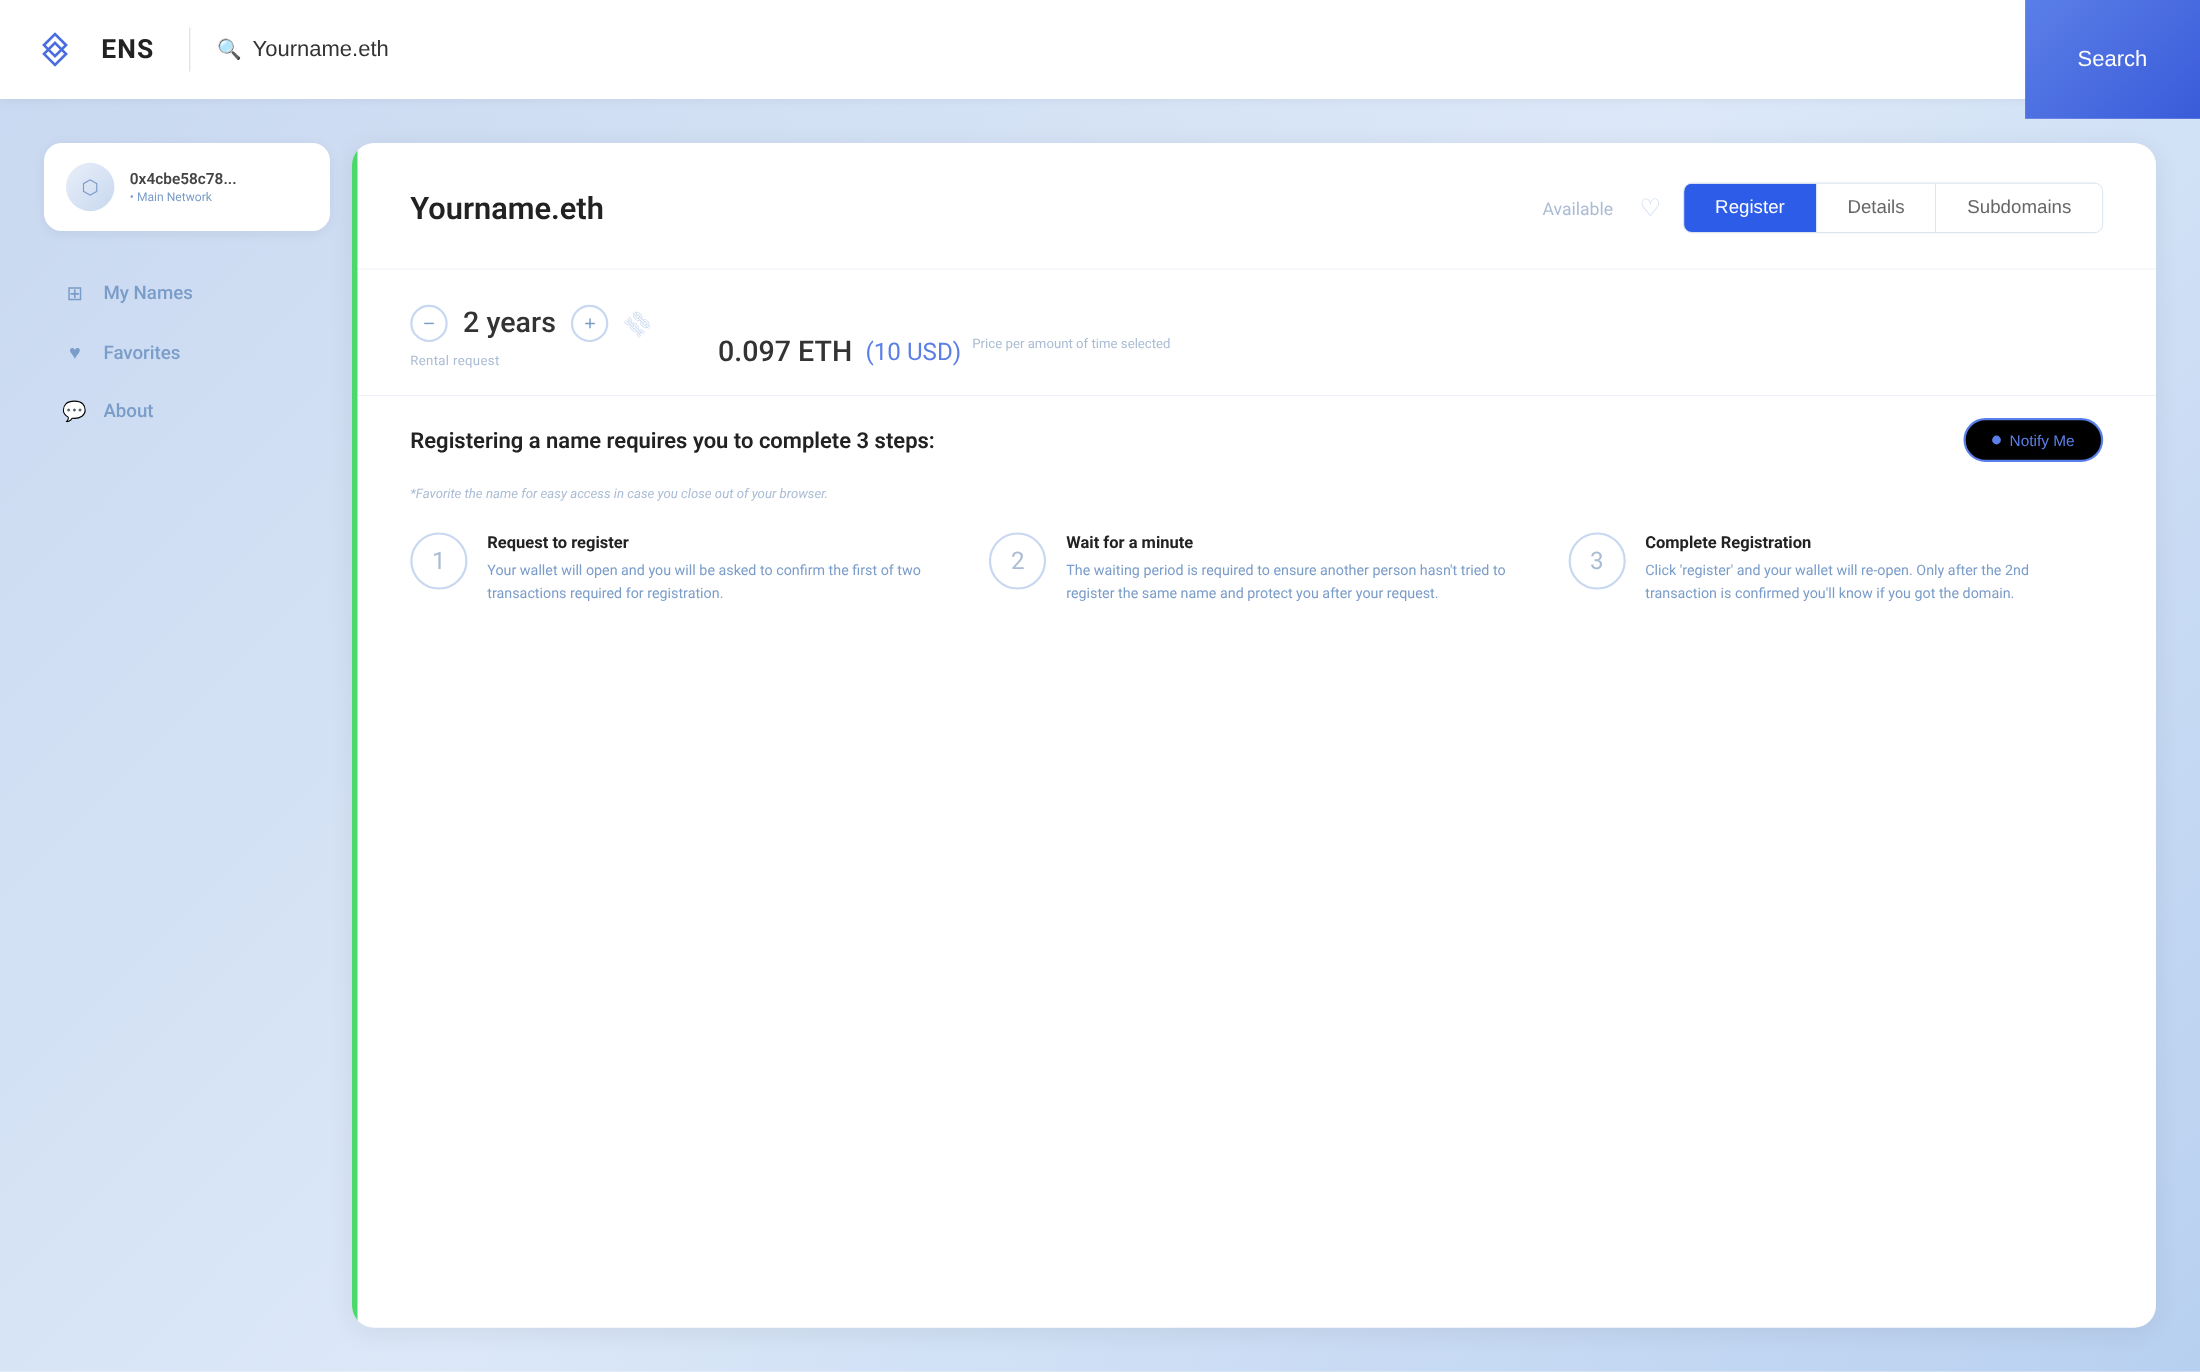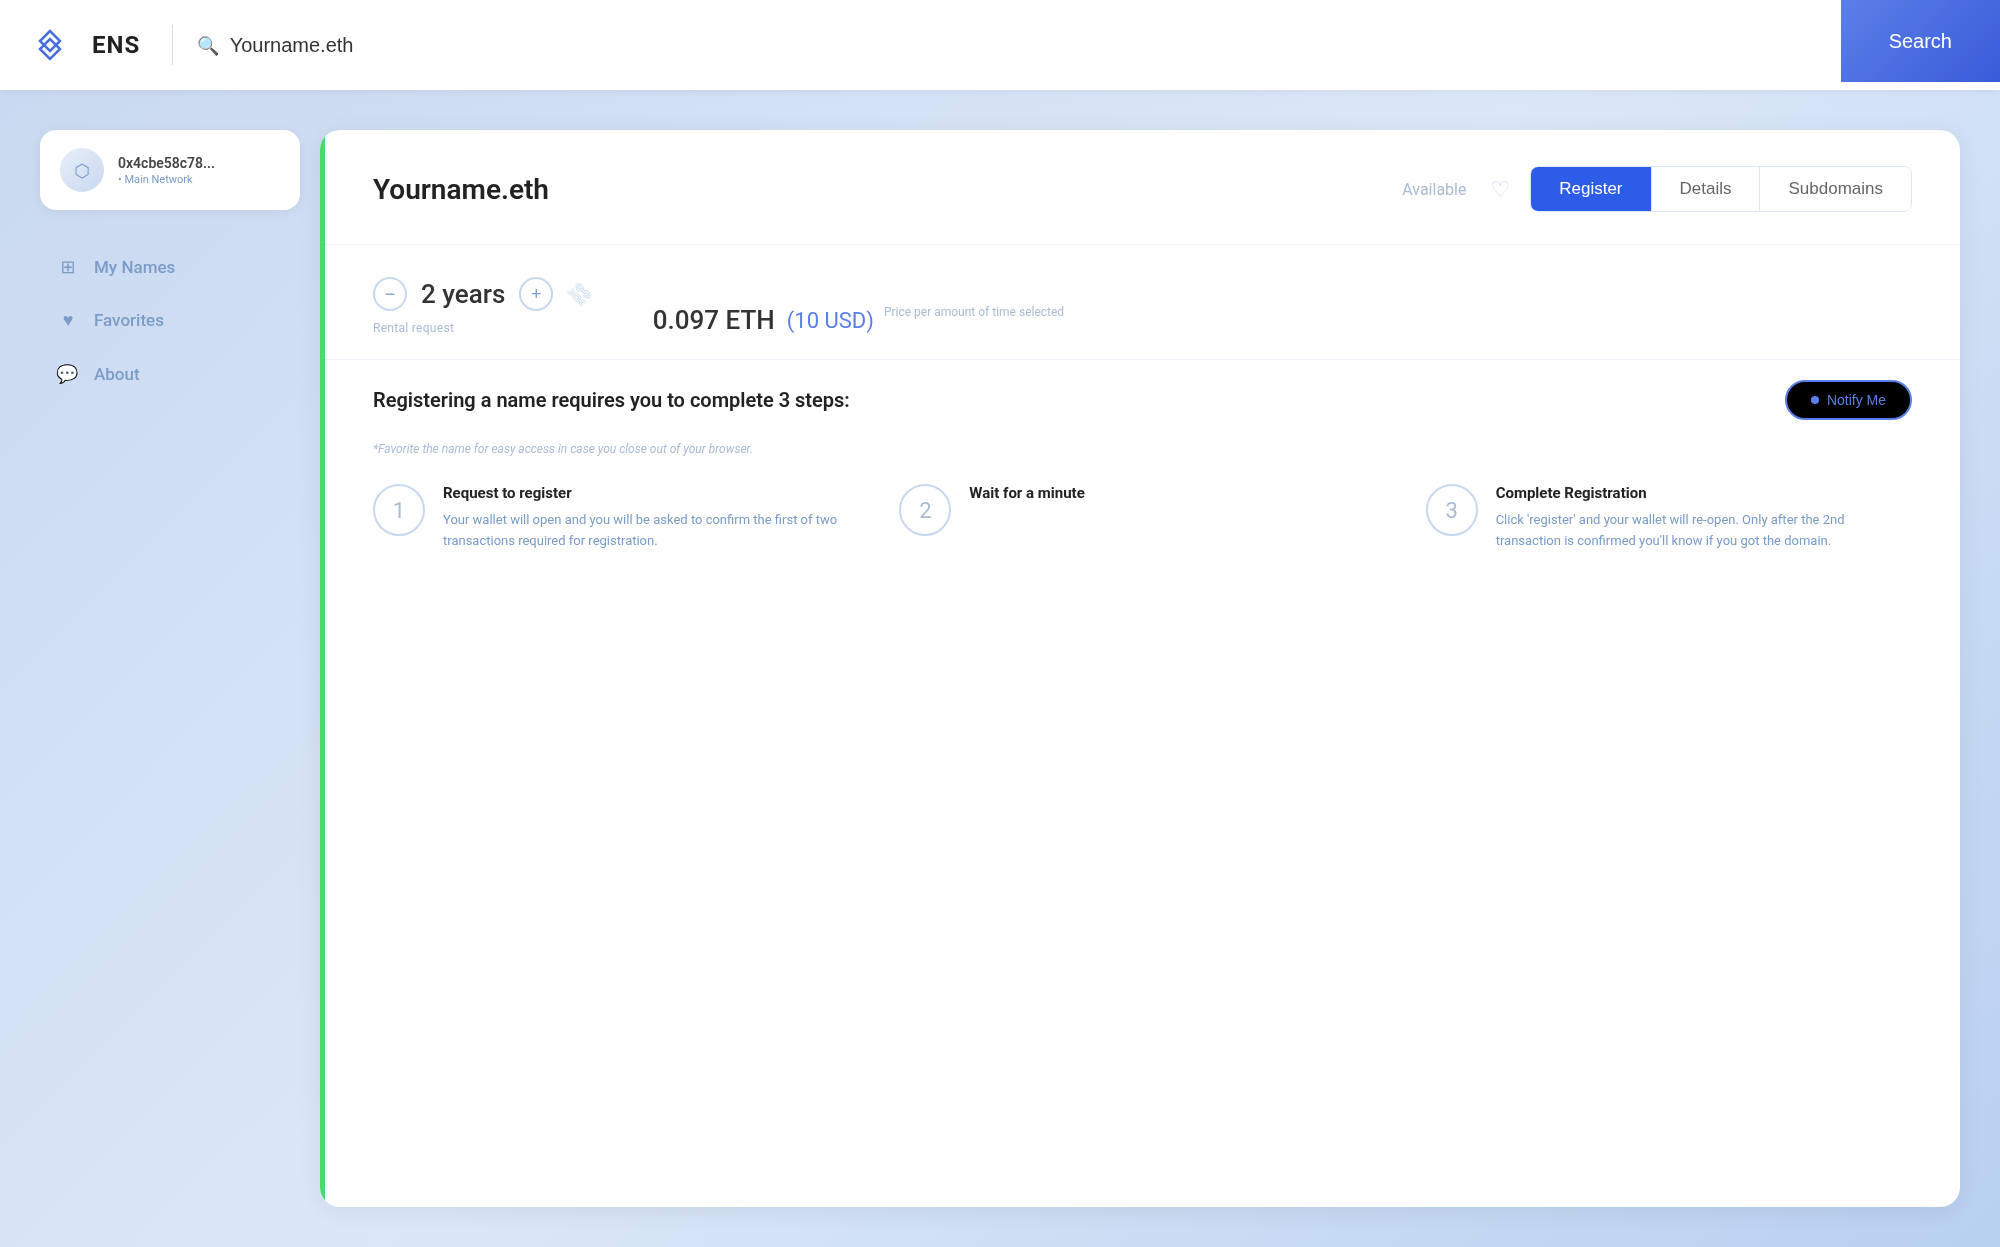--- a/index.html
+++ b/index.html
@@ -60,21 +60,21 @@
       font-size: 20px;
       color: #333;
       background: transparent;
       width: 100%;
     }
     .search-button {
       background: linear-gradient(135deg, #5b7fe8 0%, #3a5bd9 100%);
       color: white;
       border: none;
       padding: 0 48px;
-      height: 82px;
+      height: 108px;
       font-size: 20px;
       font-weight: 500;
       cursor: pointer;
       position: absolute;
       right: 0;
       top: 0;
     }
 
     
     .main-container {
@@ -511,20 +511,21 @@
             <div class="step-content">
               <div class="step-title">Request to register</div>
               <div class="step-desc">Your wallet will open and you will be asked to confirm the first of two transactions required for registration.</div>
             </div>
           </div>
 
           <div class="step-item">
             <div class="step-number">2</div>
             <div class="step-content">
               <div class="step-title">Wait for a minute</div>
+              <div class="step-desc">The waiting period is required to ensure another person hasn't tried to register the same name and protect you after your request.</div>
             </div>
           </div>
 
           <div class="step-item">
             <div class="step-number">3</div>
             <div class="step-content">
               <div class="step-title">Complete Registration</div>
               <div class="step-desc">Click 'register' and your wallet will re-open. Only after the 2nd transaction is confirmed you'll know if you got the domain.</div>
             </div>
           </div>

